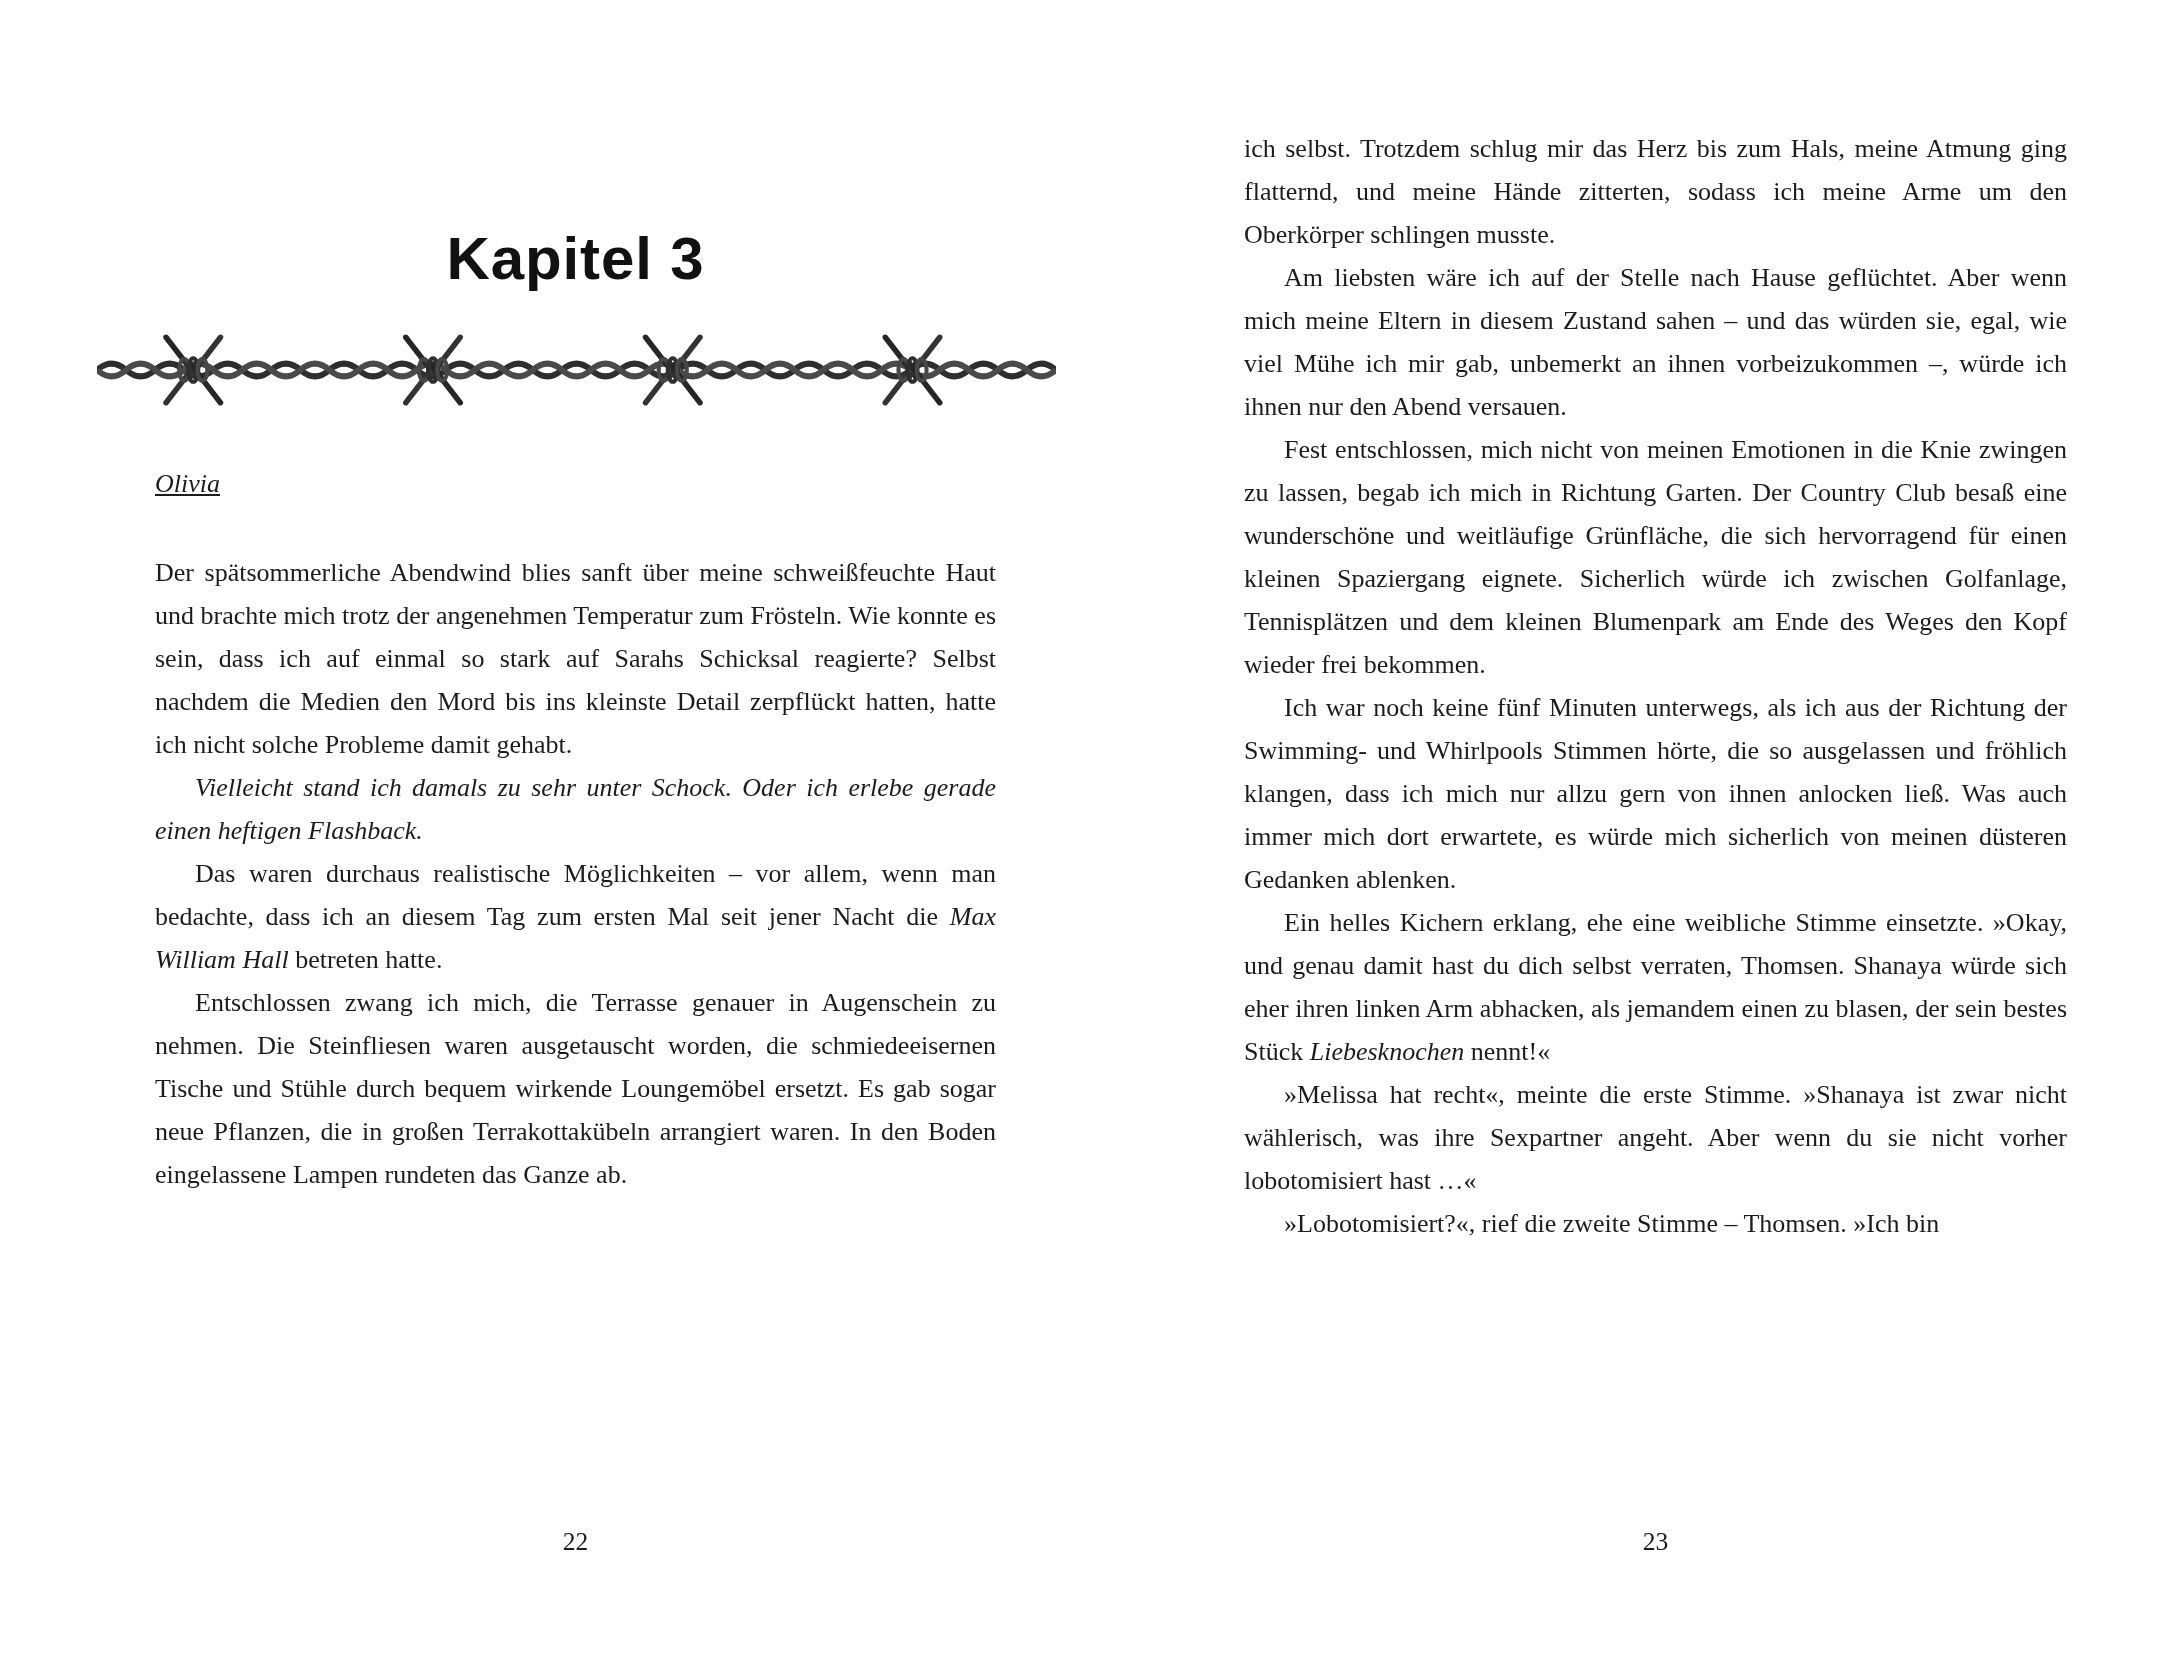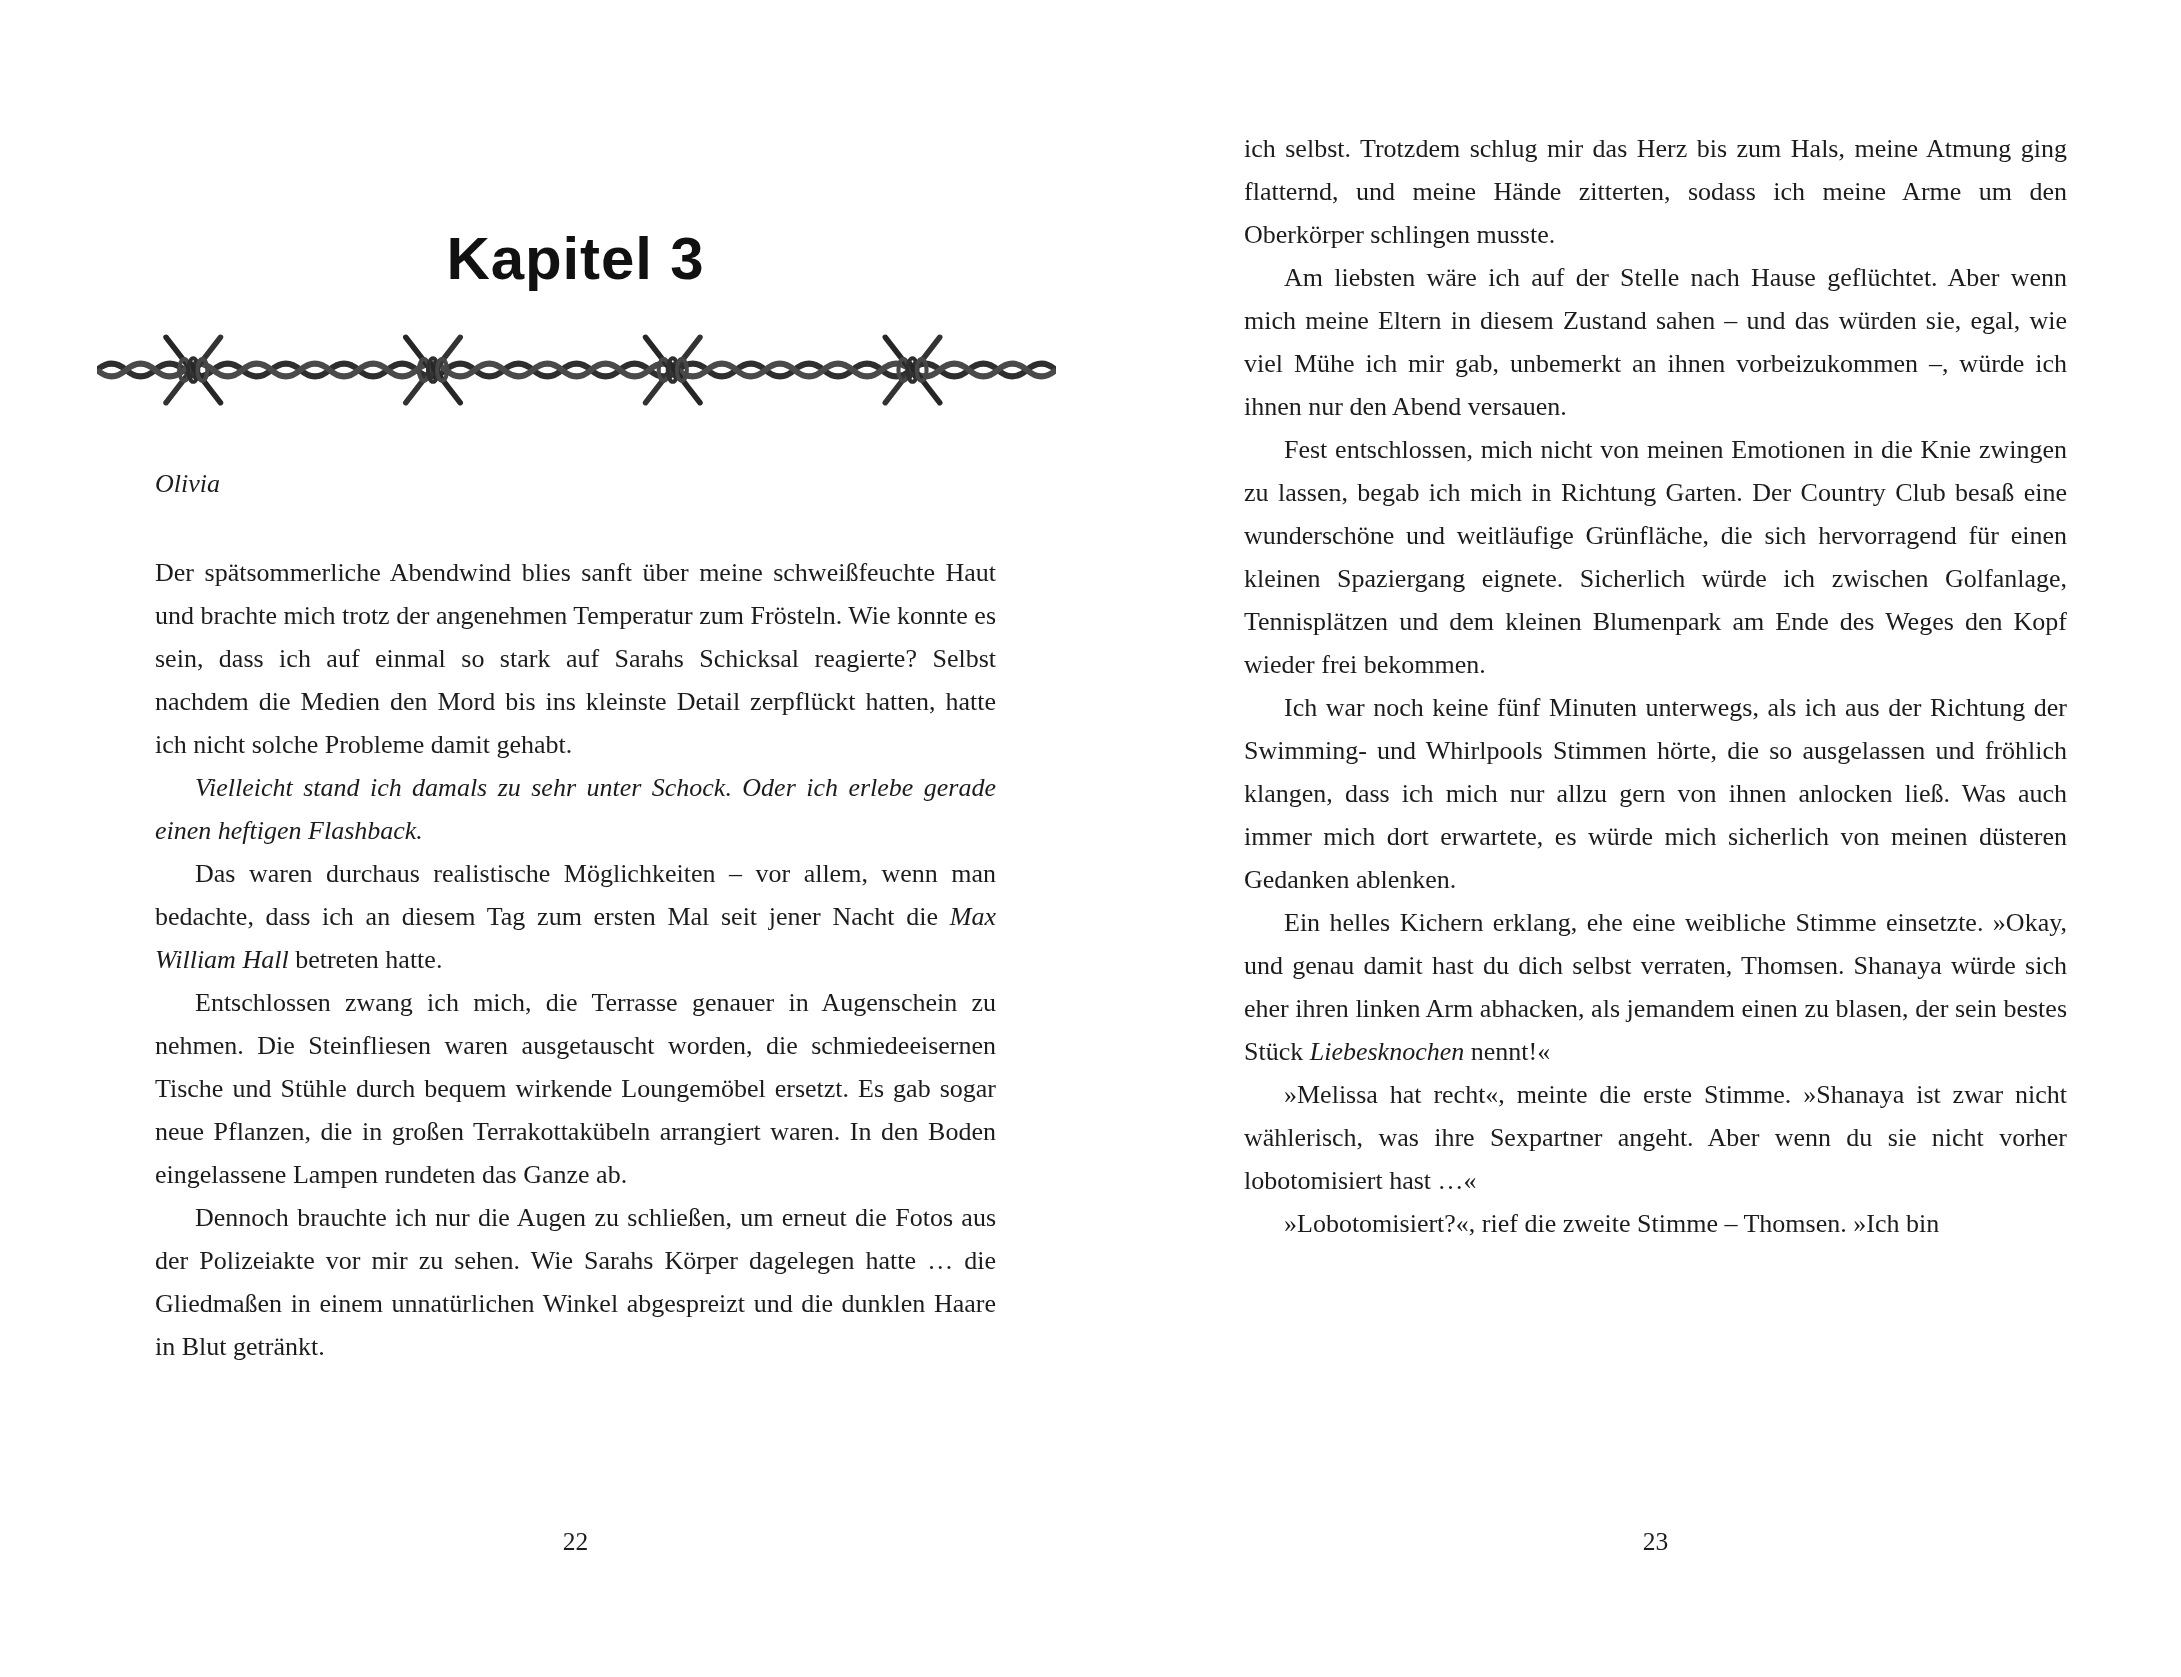--- a/index.html
+++ b/index.html
@@ -40,20 +40,21 @@
   }
   .ornament svg { width: 100%; height: 100%; display: block; }
 
   .narrator {
     position: absolute;
     top: 469px;
     left: 0;
     font-style: italic;
     font-size: 26px;
     color: #1c1c1c;
+    text-decoration: underline;
   }
 
   .textblock {
     position: absolute;
     left: 0;
     width: 100%;
     font-size: 26px;
     line-height: 43px;
     text-align: justify;
   }
@@ -105,21 +106,20 @@
       </svg>
     </div>
 
     <div class="narrator">Olivia</div>
 
     <div class="textblock textblock-left">
         <p class="para"><span>Der spätsommerliche Abendwind blies sanft über meine schweißfeuchte Haut und brachte mich trotz der angenehmen Temperatur zum Frösteln. Wie konnte es sein, dass ich auf einmal so stark auf Sarahs Schicksal reagierte? Selbst nachdem die Medien den Mord bis ins kleinste Detail zerpflückt hatten, hatte ich nicht solche Probleme damit gehabt.</span></p>
         <p class="para indent italic"><span>Vielleicht stand ich damals zu sehr unter Schock. Oder ich erlebe gerade einen heftigen Flashback.</span></p>
         <p class="para indent"><span>Das waren durchaus realistische Möglichkeiten – vor allem, wenn man bedachte, dass ich an diesem Tag zum ersten Mal seit jener Nacht die </span><span class="italic">Max William Hall</span><span> betreten hatte.</span></p>
         <p class="para indent"><span>Entschlossen zwang ich mich, die Terrasse genauer in Augenschein zu nehmen. Die Steinfliesen waren ausgetauscht worden, die schmiedeeisernen Tische und Stühle durch bequem wirkende Loungemöbel ersetzt. Es gab sogar neue Pflanzen, die in großen Terrakottakübeln arrangiert waren. In den Boden eingelassene Lampen rundeten das Ganze ab.</span></p>
-        <p class="para indent"><span>Dennoch brauchte ich nur die Augen zu schließen, um erneut die Fotos aus der Polizeiakte vor mir zu sehen. Wie Sarahs Körper dagelegen hatte … die Gliedmaßen in einem unnatürlichen Winkel abgespreizt und die dunklen Haare in Blut getränkt.</span></p>
       </div>
 
     <div class="page-number">22</div>
   </div>
 
   <div class="page page-right">
 
     <div class="textblock textblock-right">
         <p class="para"><span>ich selbst. Trotzdem schlug mir das Herz bis zum Hals, meine Atmung ging flatternd, und meine Hände zitterten, sodass ich meine Arme um den Oberkörper schlingen musste.</span></p>
         <p class="para indent"><span>Am liebsten wäre ich auf der Stelle nach Hause geflüchtet. Aber wenn mich meine Eltern in diesem Zustand sahen – und das würden sie, egal, wie viel Mühe ich mir gab, unbemerkt an ihnen vorbeizukommen –, würde ich ihnen nur den Abend versauen.</span></p>

